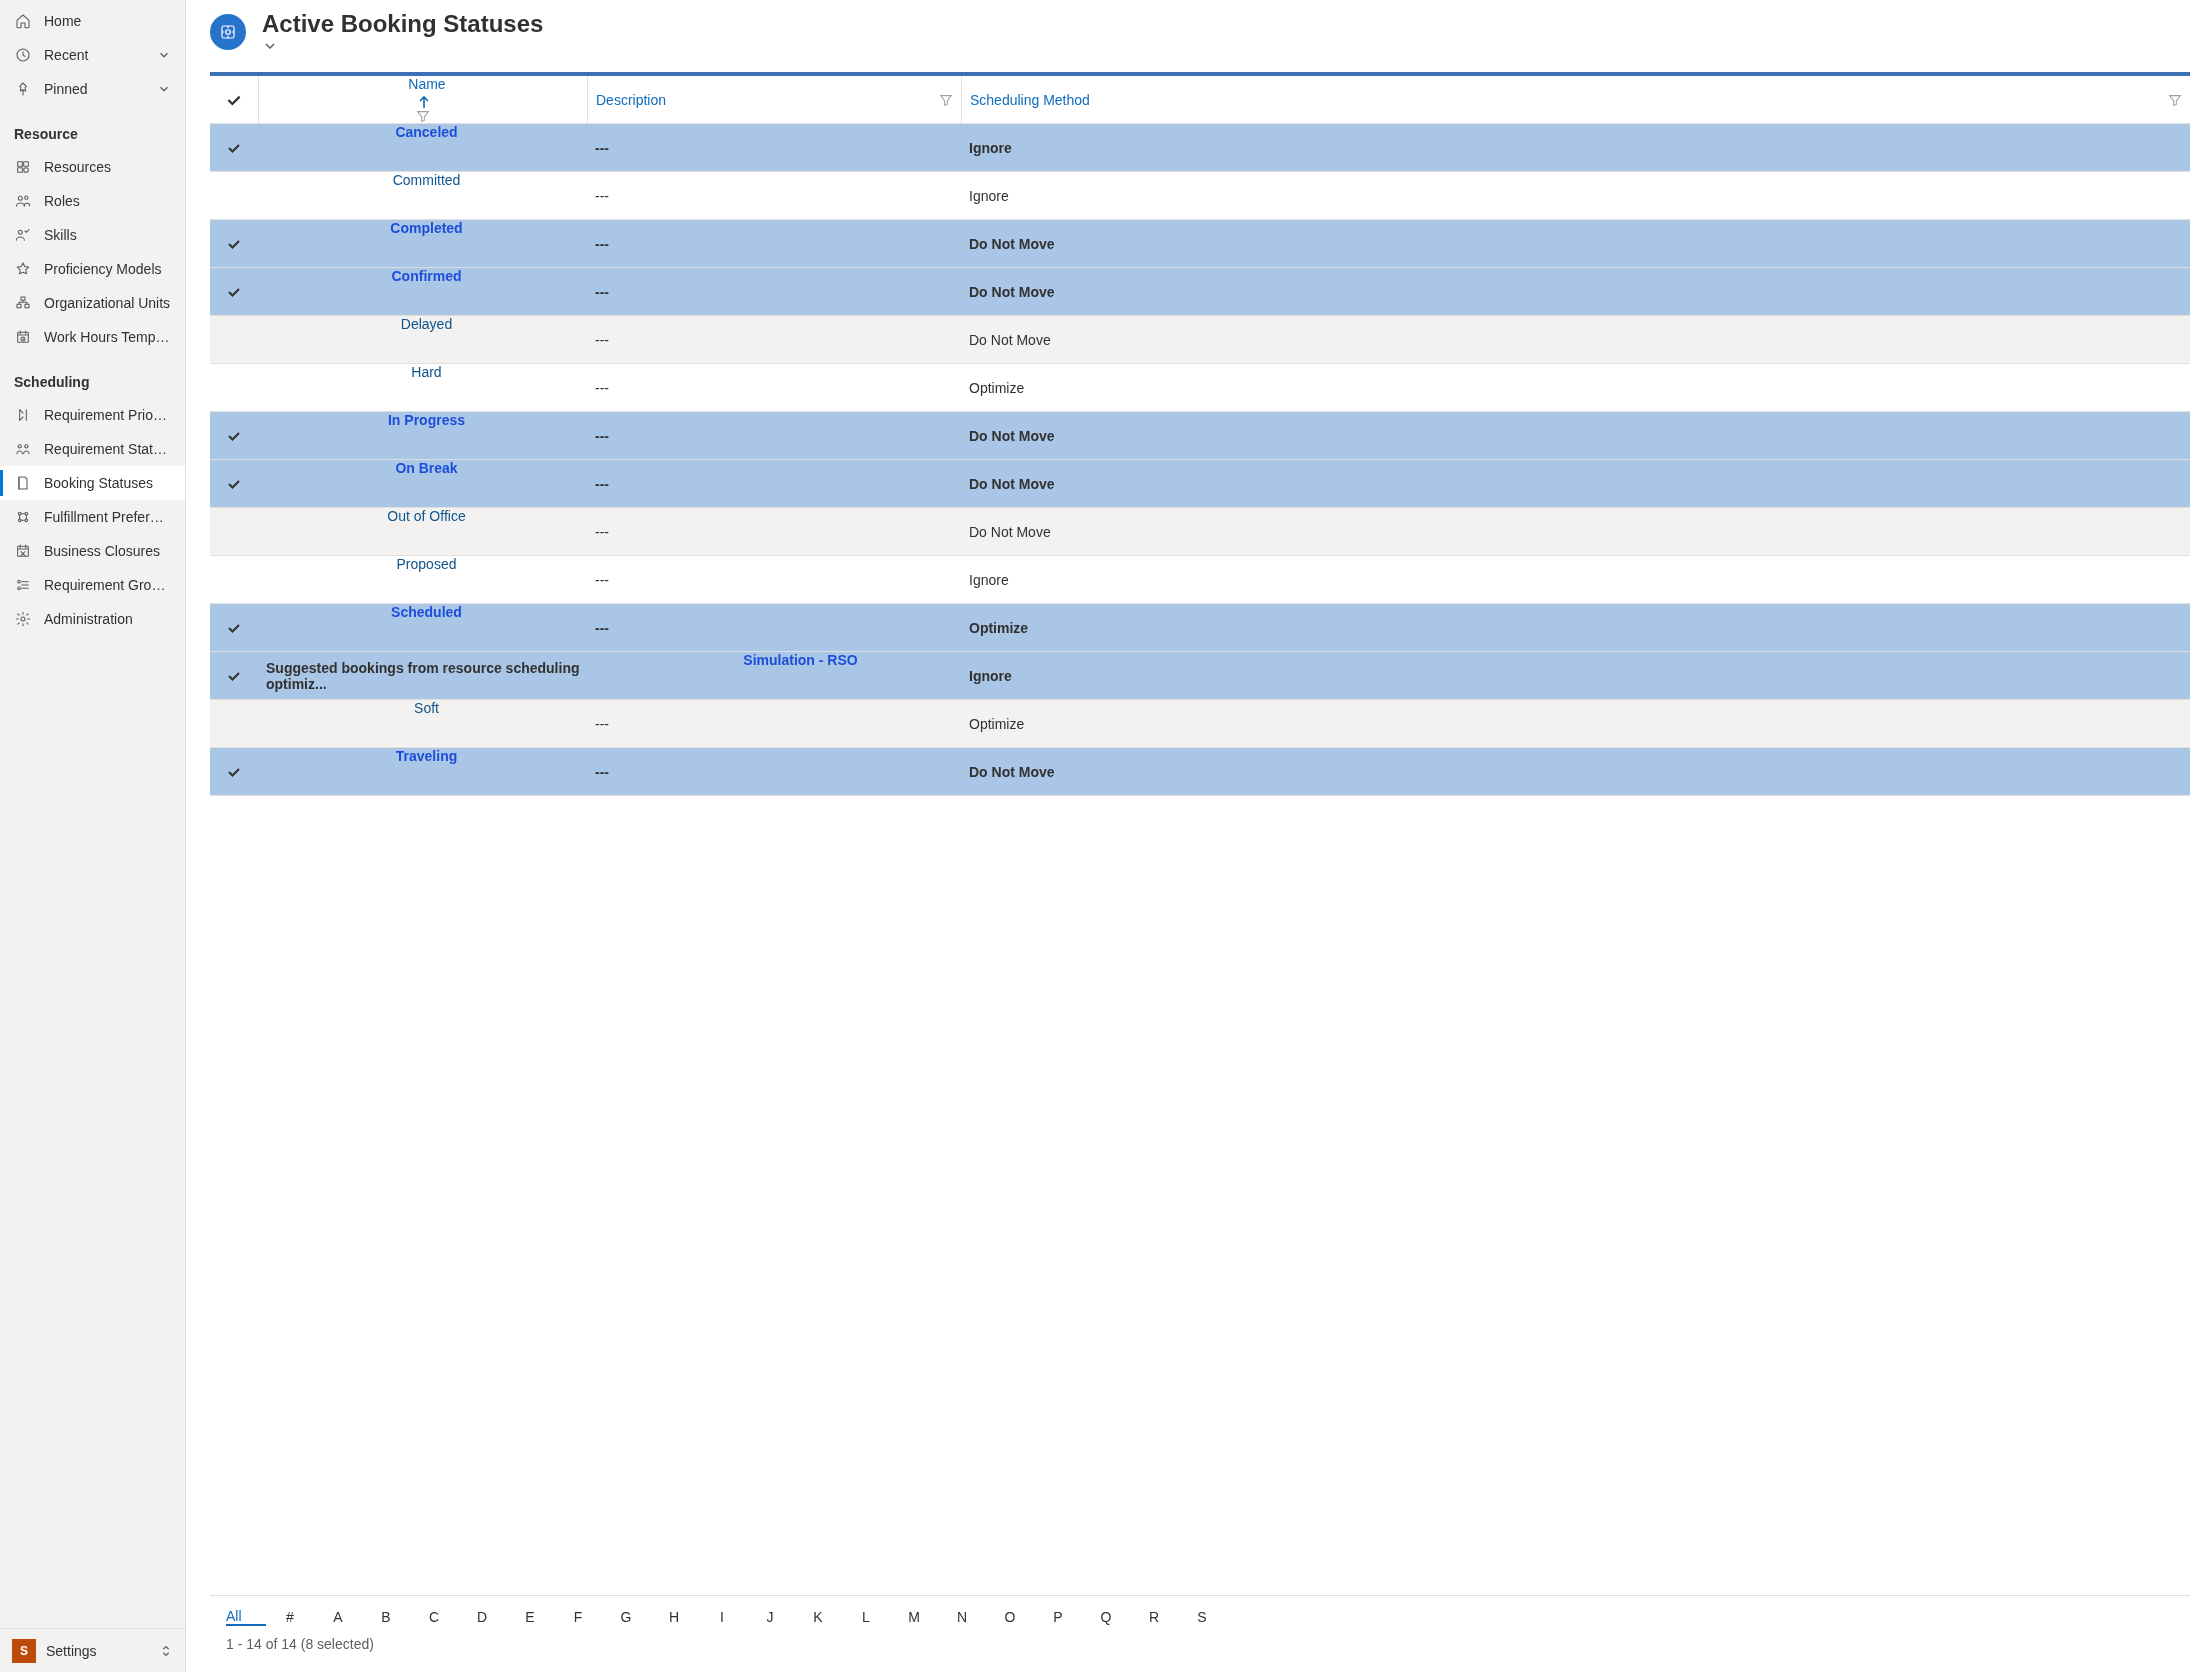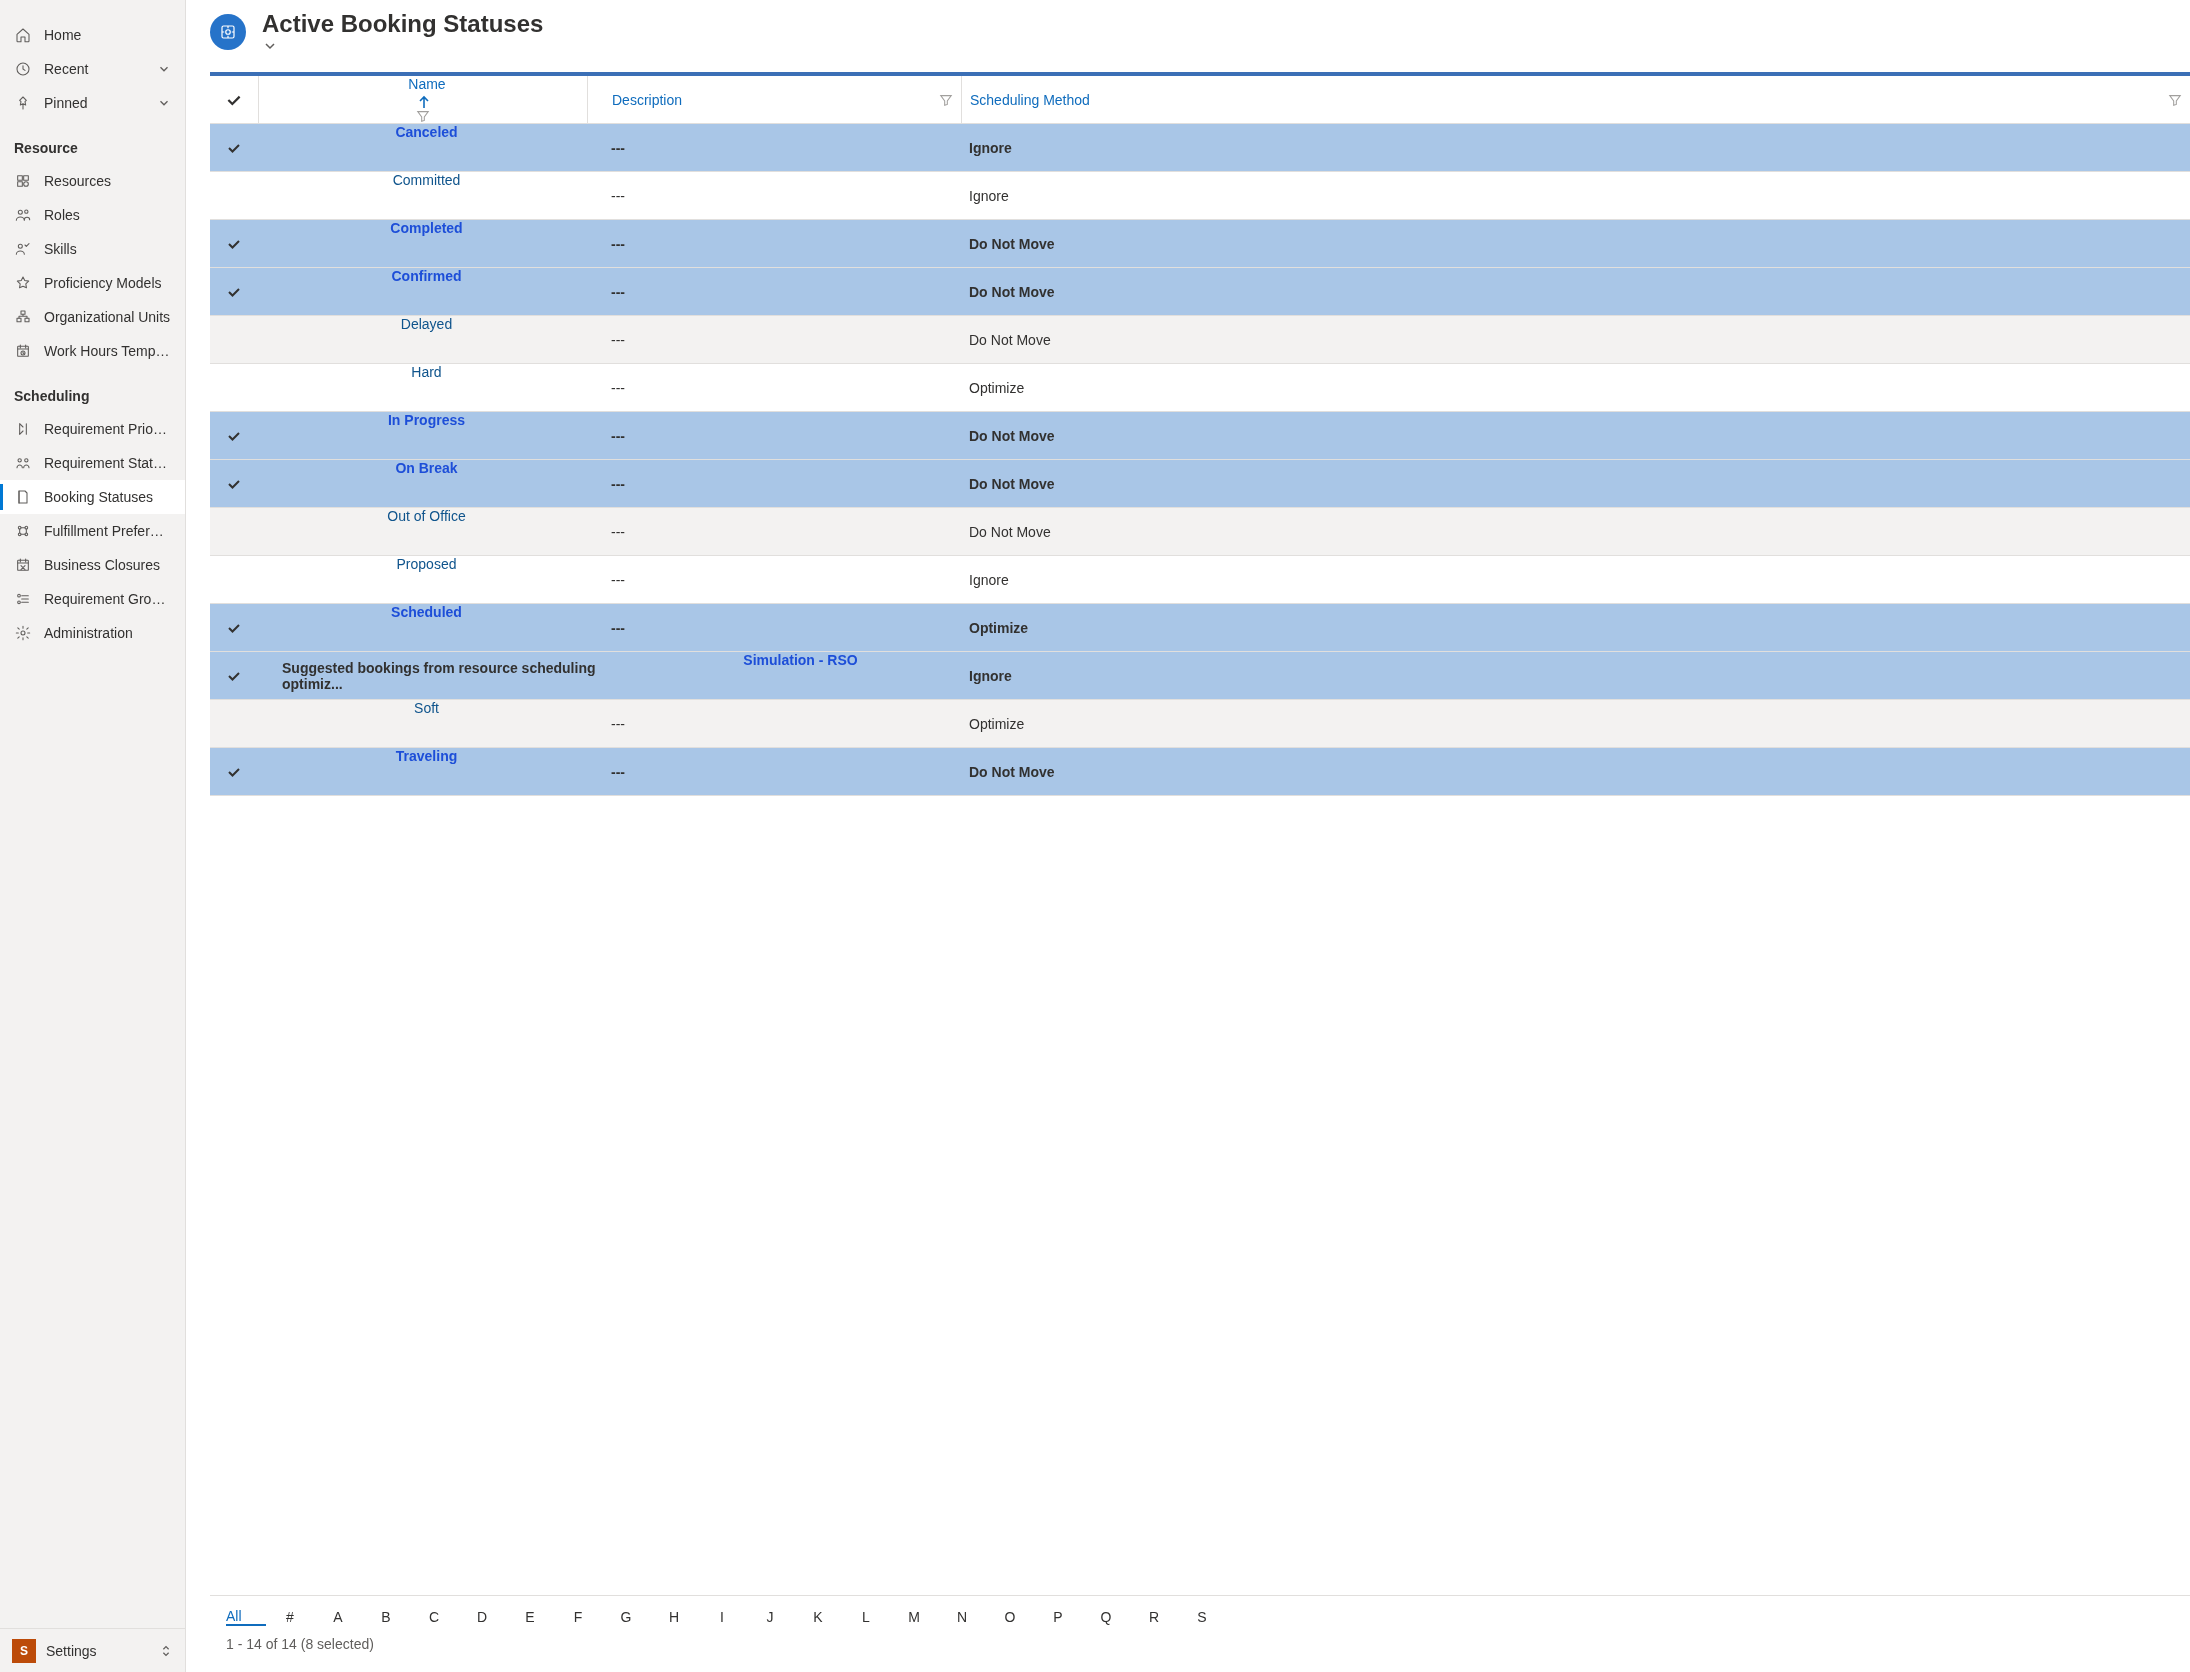--- a/index.html
+++ b/index.html
@@ -15,21 +15,21 @@
 
   
   .sidebar {
     width: 186px;
     background: #f3f2f1;
     display: flex;
     flex-direction: column;
     border-right: 1px solid #e1dfdd;
     flex-shrink: 0;
   }
-  .sidebar-scroll { flex: 1; overflow-y: auto; padding-top: 18px; }
+  .sidebar-scroll { flex: 1; overflow-y: auto; padding-top: 4px; }
   .side-item {
     display: flex;
     align-items: center;
     height: 34px;
     padding: 0 14px;
     cursor: pointer;
     color: #323130;
     position: relative;
     gap: 12px;
   }
@@ -136,21 +136,21 @@
   .ghead {
     display: flex;
     align-items: center;
     height: 48px;
     border-bottom: 1px solid #e1dfdd;
     background: #fff;
     font-size: 14px;
   }
   .col-check { width: 48px; display:flex; align-items:center; justify-content:center; }
   .col-name { width: 329px; padding-left: 8px; flex-direction: column; }
-  .col-desc { width: 374px; padding-left: 24px; }
+  .col-desc { width: 374px; padding-left: 8px; }
   .col-meth { flex: 1; padding-left: 8px; }
   .ghead .hcell {
     display: flex;
     align-items: center;
     color: #0f6cbd;
     height: 100%;
     border-left: 1px solid #e1dfdd;
     position: relative;
     cursor: pointer;
   }

